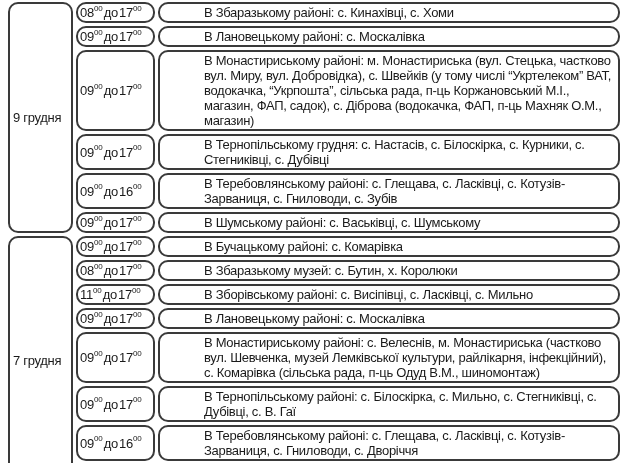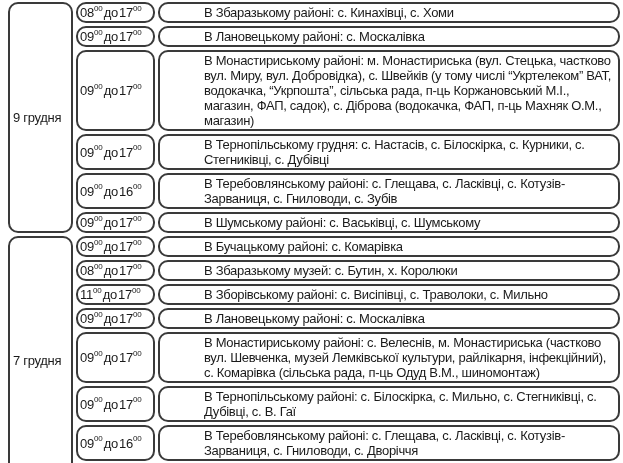--- a/index.html
+++ b/index.html
@@ -101,21 +101,21 @@
         <td class="date" rowspan="8">7 грудня</td>
         <td class="time"><span>09</span><sup class="sup">00</sup><span class="sep">до</span><span>17</span><sup class="sup">00</sup></td>
         <td class="loc">В Бучацькому районі: с. Комарівка</td>
       </tr>
       <tr>
         <td class="time"><span>08</span><sup class="sup">00</sup><span class="sep">до</span><span>17</span><sup class="sup">00</sup></td>
         <td class="loc">В Збаразькому музей: с. Бутин, х. Королюки</td>
       </tr>
       <tr>
         <td class="time"><span>11</span><sup class="sup">00</sup><span class="sep">до</span><span>17</span><sup class="sup">00</sup></td>
-        <td class="loc">В Зборівському районі: с. Висіпівці, с. Траволоки, с. Мильно</td>
+        <td class="loc">В Зборівському районі: с. Висіпівці, с. Ласківці, с. Мильно</td>
       </tr>
       <tr>
         <td class="time"><span>09</span><sup class="sup">00</sup><span class="sep">до</span><span>17</span><sup class="sup">00</sup></td>
         <td class="loc">В Лановецькому районі: с. Москалівка</td>
       </tr>
       <tr>
         <td class="time"><span>09</span><sup class="sup">00</sup><span class="sep">до</span><span>17</span><sup class="sup">00</sup></td>
         <td class="loc">В Монастириському районі: с. Велеснів, м. Монастириська (частково вул. Шевченка, музей Лемківської культури, райлікарня, інфекційний), с. Комарівка (сільська рада, п-ць Одуд В.М., шиномонтаж)</td>
       </tr>
       <tr>

